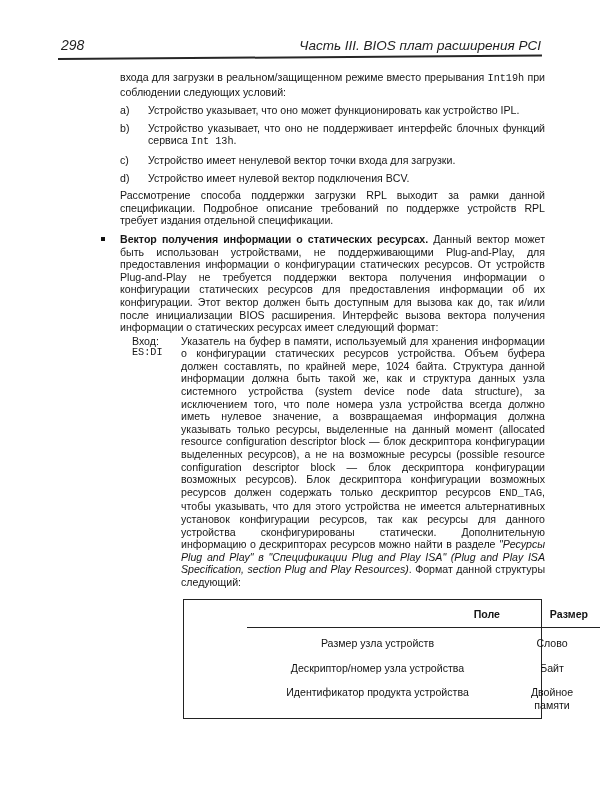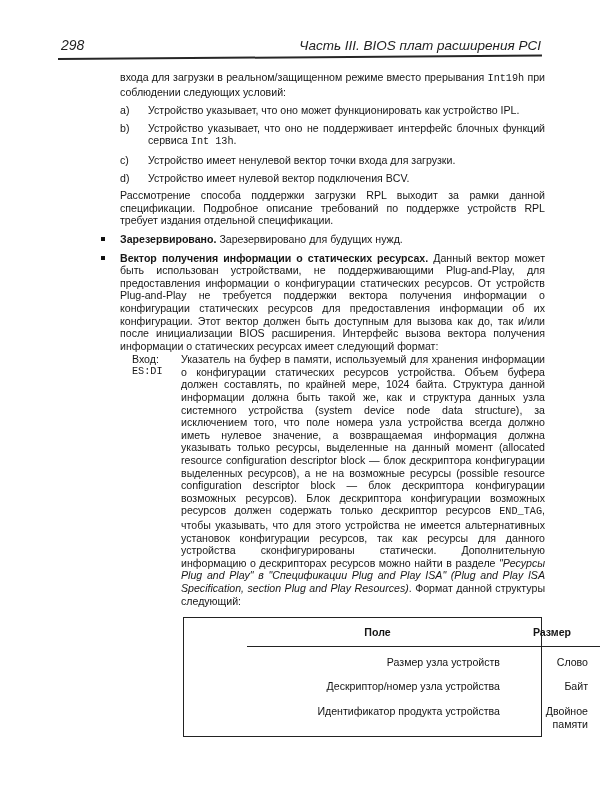--- a/index.html
+++ b/index.html
@@ -51,26 +51,26 @@
   .ital{font-style:italic;}
   
   .struct-table{
     margin-left:63px;margin-top:0;
     width:359px;
     border-collapse:collapse;
     font-size:10.6px;line-height:12.6px;color:#141414;
   }
   .struct-wrap{border:1.6px solid #222;width:359px;margin-left:63px;box-sizing:border-box;}
   .struct-table th{
-    text-align:center;font-weight:bold;
+    text-align:right;font-weight:bold;
     padding:8px 8px 7px 8px;
     border-bottom:1.8px solid #222;
   }
   .struct-table td{
-    text-align:right;vertical-align:top;
+    text-align:center;vertical-align:top;
     padding:6px 8px 6px 8px;
   }
   .struct-table .col2{width:72px;padding-right:18px;}
   .struct-table tr.first td{padding-top:9px;}
 </style>
 </head>
 <body>
 
 <div class="page">
 
@@ -98,24 +98,20 @@
         <div class="alpha-text">Устройство имеет ненулевой вектор точки входа для загрузки.</div>
       </div>
       <div class="alpha-item">
         <span class="alpha-label">d)</span>
         <div class="alpha-text">Устройство имеет нулевой вектор подключения BCV.</div>
       </div>
     </div>
 
     <p class="para">Рассмотрение способа поддержки загрузки RPL выходит за рамки данной спецификации. Подробное описание требований по поддержке устройств RPL требует издания отдельной спецификации.</p>
 
-    <div class="bullet-item">
-      <span class="bullet-marker"></span>
-      <span class="lead">Зарезервировано.</span><span> Зарезервировано для будущих нужд.</span>
-    </div>
 
     <div class="bullet-item last">
       <span class="bullet-marker"></span>
       <span class="lead">Вектор получения информации о статических ресурсах.</span><span> Данный вектор может быть использован устройствами, не поддерживающими Plug-and-Play, для предоставления информации о конфигурации статических ресурсов. От устройств Plug-and-Play не требуется поддержки вектора получения информации о конфигурации статических ресурсов для предоставления информации об их конфигурации. Этот вектор должен быть доступным для вызова как до, так и/или после инициализации BIOS расширения. Интерфейс вызова вектора получения информации о статических ресурсах имеет следующий формат:</span>
     </div>
 
     <div class="esdi">
       <div class="esdi-label">
         <div>Вход:</div>
         <div class="mono">ES:DI</div>

